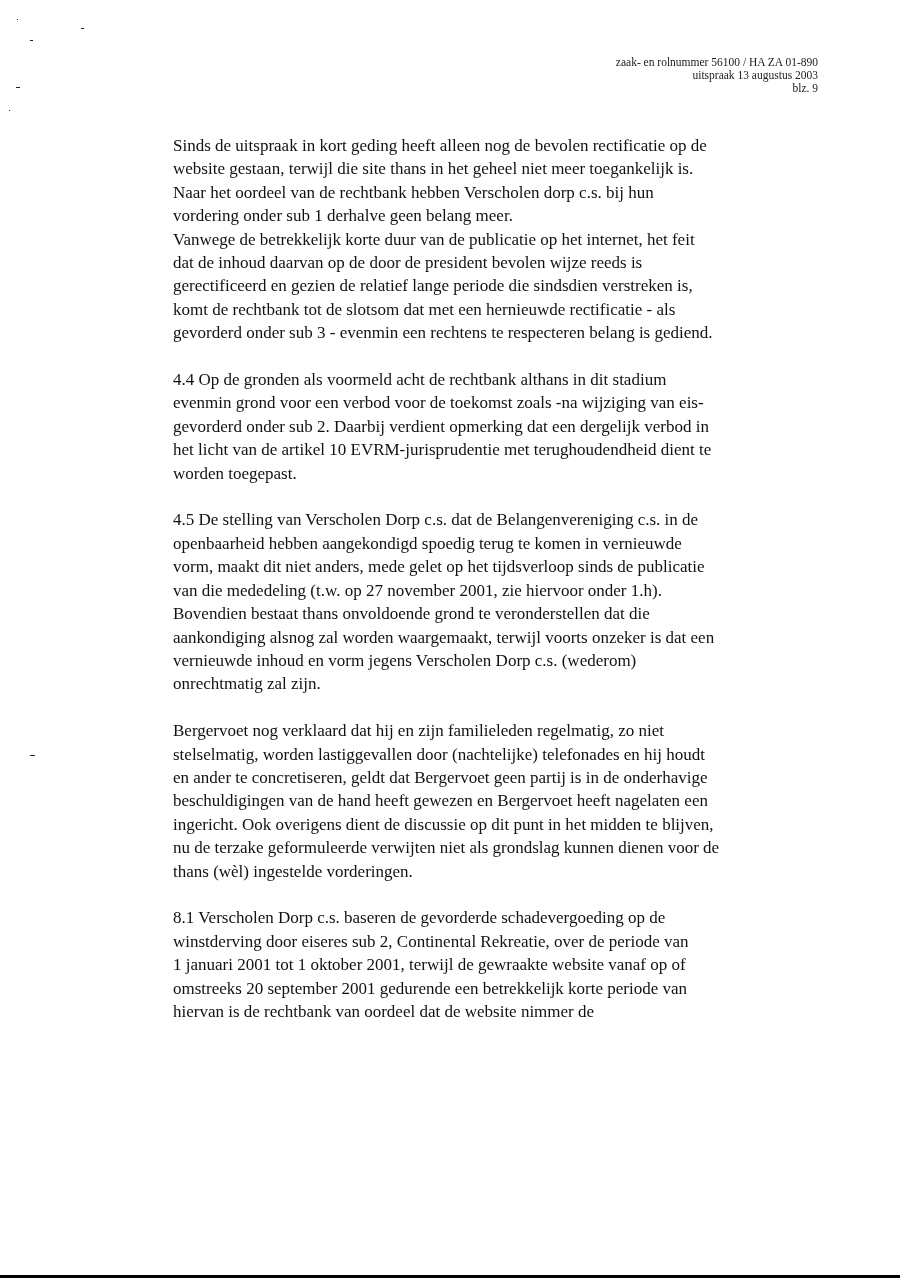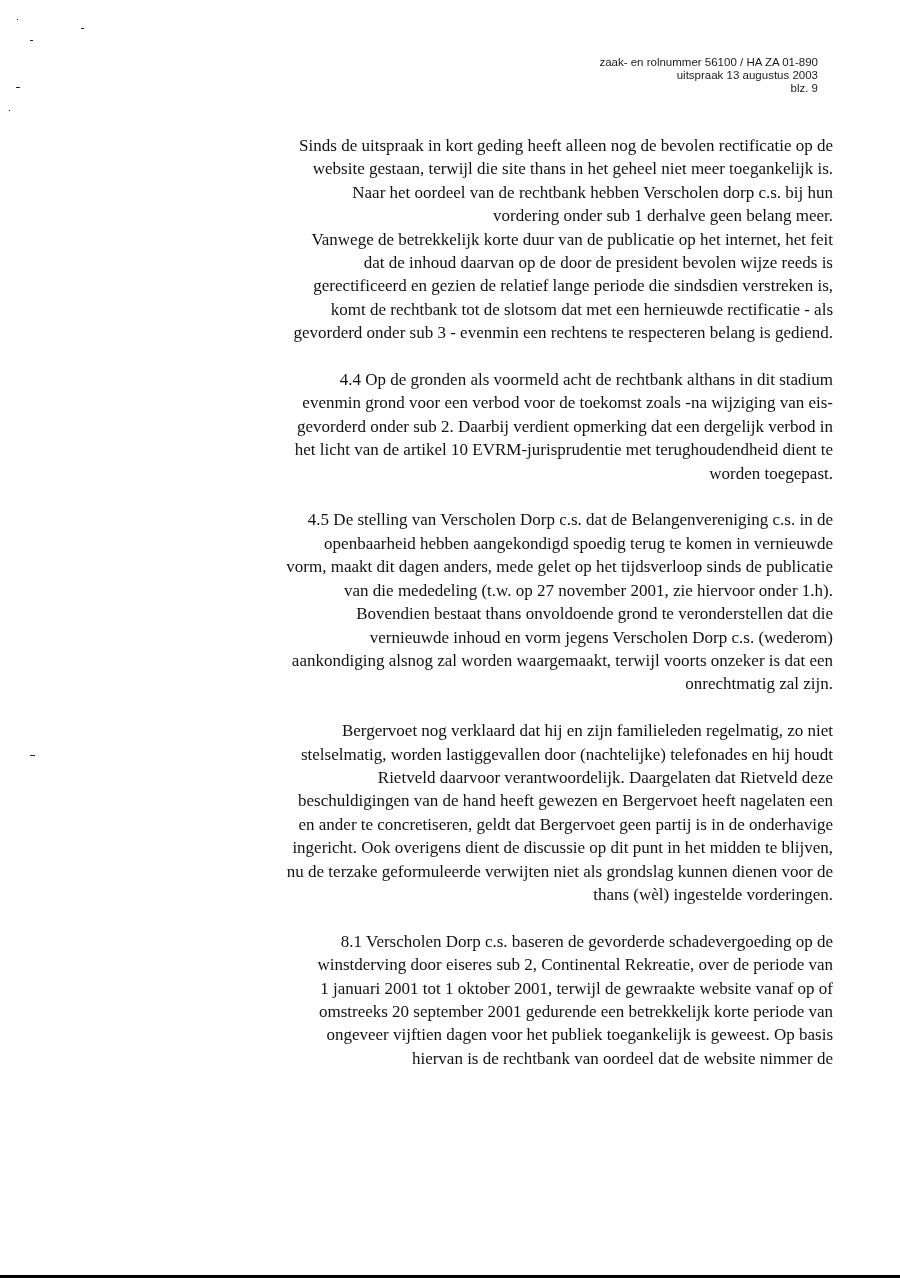--- a/index.html
+++ b/index.html
@@ -12,21 +12,21 @@
       height: 1278px;
       position: relative;
       overflow: hidden;
       color: #111111;
     }
     .header {
       position: absolute;
       top: 56px;
       right: 82px;
       text-align: right;
-      font-family: Liberation Sans, sans-serif;
+      font-family: Liberation Serif, serif;
       font-size: 11.5px;
       line-height: 13px;
       color: #1a1a1a;
     }
     .header div { white-space: nowrap; }
     .content {
       position: absolute;
       top: 134px;
       left: 173px;
       width: 660px;
@@ -34,21 +34,20 @@
       font-size: 17px;
       line-height: 23.4px;
       color: #111111;
     }
     .para {
       margin: 0 0 23.4px 0;
     }
     .para .line {
       display: block;
       white-space: nowrap;
-      text-align: right;
     }
     .speck {
       position: absolute;
       background: #222;
     }
     .bottom-rule {
       position: absolute;
       left: 0;
       bottom: 0;
       width: 900px;
@@ -82,45 +81,43 @@
     <span class="line">4.4 Op de gronden als voormeld acht de rechtbank althans in dit stadium</span>
     <span class="line">evenmin grond voor een verbod voor de toekomst zoals -na wijziging van eis-</span>
     <span class="line">gevorderd onder sub 2. Daarbij verdient opmerking dat een dergelijk verbod in</span>
     <span class="line">het licht van de artikel 10 EVRM-jurisprudentie met terughoudendheid dient te</span>
     <span class="line">worden toegepast.</span>
   </div>
 
   <div class="para">
     <span class="line">4.5 De stelling van Verscholen Dorp c.s. dat de Belangenvereniging c.s. in de</span>
     <span class="line">openbaarheid hebben aangekondigd spoedig terug te komen in vernieuwde</span>
-    <span class="line">vorm, maakt dit dagen anders, mede gelet op het tijdsverloop sinds de publicatie</span>
+    <span class="line">vorm, maakt dit niet anders, mede gelet op het tijdsverloop sinds de publicatie</span>
     <span class="line">van die mededeling (t.w. op 27 november 2001, zie hiervoor onder 1.h).</span>
     <span class="line">Bovendien bestaat thans onvoldoende grond te veronderstellen dat die</span>
+    <span class="line">aankondiging alsnog zal worden waargemaakt, terwijl voorts onzeker is dat een</span>
     <span class="line">vernieuwde inhoud en vorm jegens Verscholen Dorp c.s. (wederom)</span>
-    <span class="line">aankondiging alsnog zal worden waargemaakt, terwijl voorts onzeker is dat een</span>
     <span class="line">onrechtmatig zal zijn.</span>
   </div>
 
   <div class="para">
     <span class="line">Bergervoet nog verklaard dat hij en zijn familieleden regelmatig, zo niet</span>
     <span class="line">stelselmatig, worden lastiggevallen door (nachtelijke) telefonades en hij houdt</span>
-    <span class="line">Rietveld daarvoor verantwoordelijk. Daargelaten dat Rietveld deze</span>
+    <span class="line">en ander te concretiseren, geldt dat Bergervoet geen partij is in de onderhavige</span>
     <span class="line">beschuldigingen van de hand heeft gewezen en Bergervoet heeft nagelaten een</span>
-    <span class="line">en ander te concretiseren, geldt dat Bergervoet geen partij is in de onderhavige</span>
     <span class="line">ingericht. Ook overigens dient de discussie op dit punt in het midden te blijven,</span>
     <span class="line">nu de terzake geformuleerde verwijten niet als grondslag kunnen dienen voor de</span>
     <span class="line">thans (wèl) ingestelde vorderingen.</span>
   </div>
 
   <div class="para">
     <span class="line">8.1 Verscholen Dorp c.s. baseren de gevorderde schadevergoeding op de</span>
     <span class="line">winstderving door eiseres sub 2, Continental Rekreatie, over de periode van</span>
     <span class="line">1 januari 2001 tot 1 oktober 2001, terwijl de gewraakte website vanaf op of</span>
     <span class="line">omstreeks 20 september 2001 gedurende een betrekkelijk korte periode van</span>
-    <span class="line">ongeveer vijftien dagen voor het publiek toegankelijk is geweest. Op basis</span>
     <span class="line">hiervan is de rechtbank van oordeel dat de website nimmer de</span>
   </div>
 </div>
 
 <div class="speck" style="left:17px;top:19px;width:1px;height:1px;"></div>
 <div class="speck" style="left:81px;top:28px;width:3px;height:1px;"></div>
 <div class="speck" style="left:30px;top:40px;width:3px;height:1px;"></div>
 <div class="speck" style="left:16px;top:87px;width:4px;height:1px;"></div>
 <div class="speck" style="left:9px;top:110px;width:1px;height:1px;"></div>
 <div class="speck" style="left:30px;top:755px;width:5px;height:1px;"></div>

